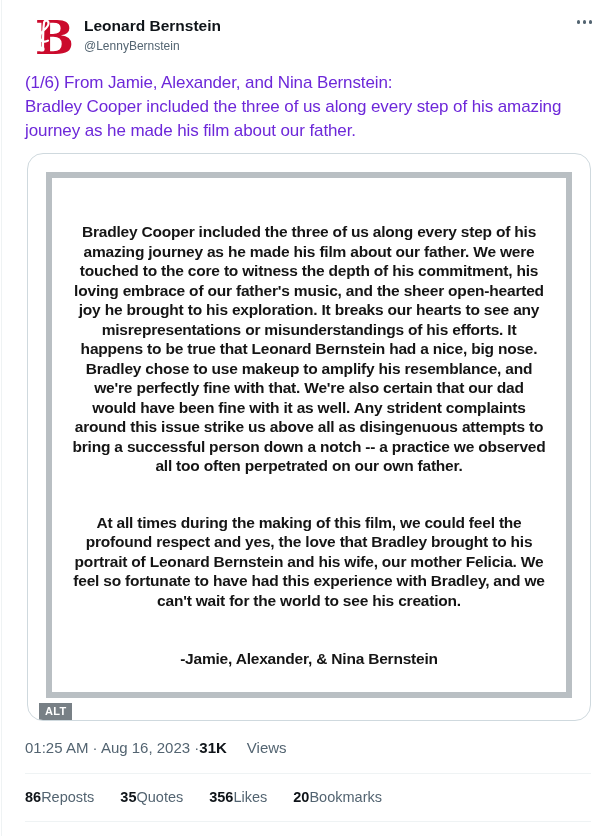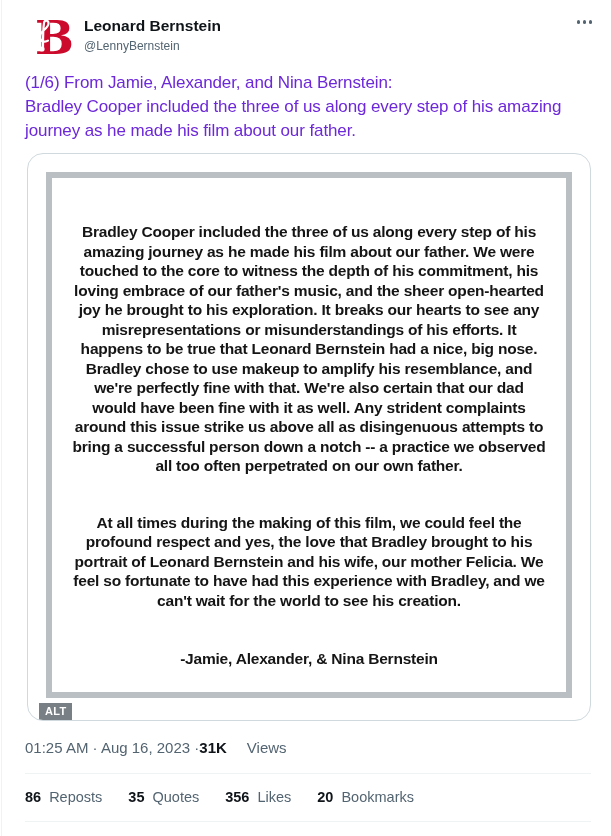--- a/index.html
+++ b/index.html
@@ -38,21 +38,21 @@
   .meta-row .views-value { color:#0f1419; font-weight:bold; }
   .meta-row .views-label { margin-left:20px; }
   .meta-time { cursor:pointer; }
 
   .divider { height:1px; background:#eff3f4; margin:15px 20px 0 25px; }
 
   
   .stats-row { display:flex; gap:26px; padding:14px 20px 14px 25px; font-size:14.5px; line-height:19px; }
   .stat { cursor:pointer; }
   .stat b { color:#0f1419; font-weight:bold; }
-  .stat span { color:#536471; margin-left:8px; }
+  .stat span { color:#536471; margin-left:0; }
 </style>
 </head>
 <body>
 
 <div class="page-edge"></div>
 
 <div>
 
   <div class="tweet-header">
     <div class="avatar">

